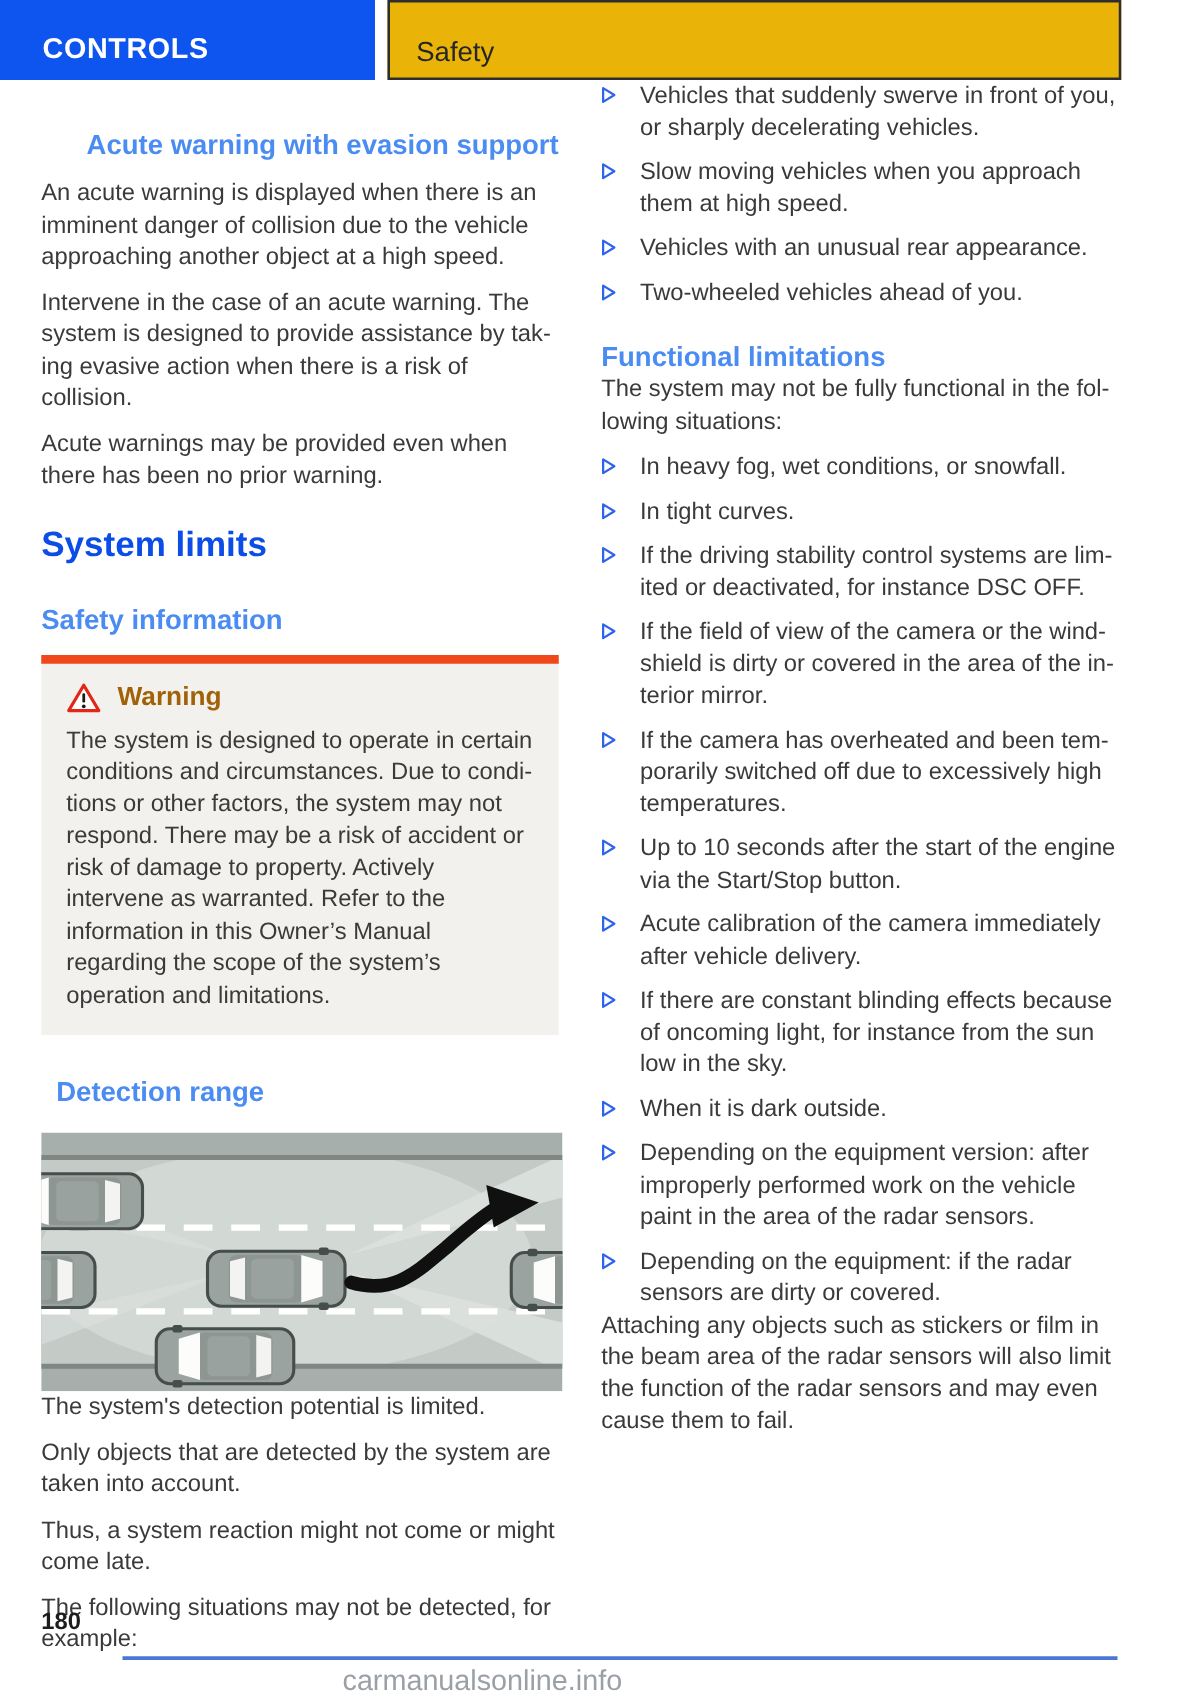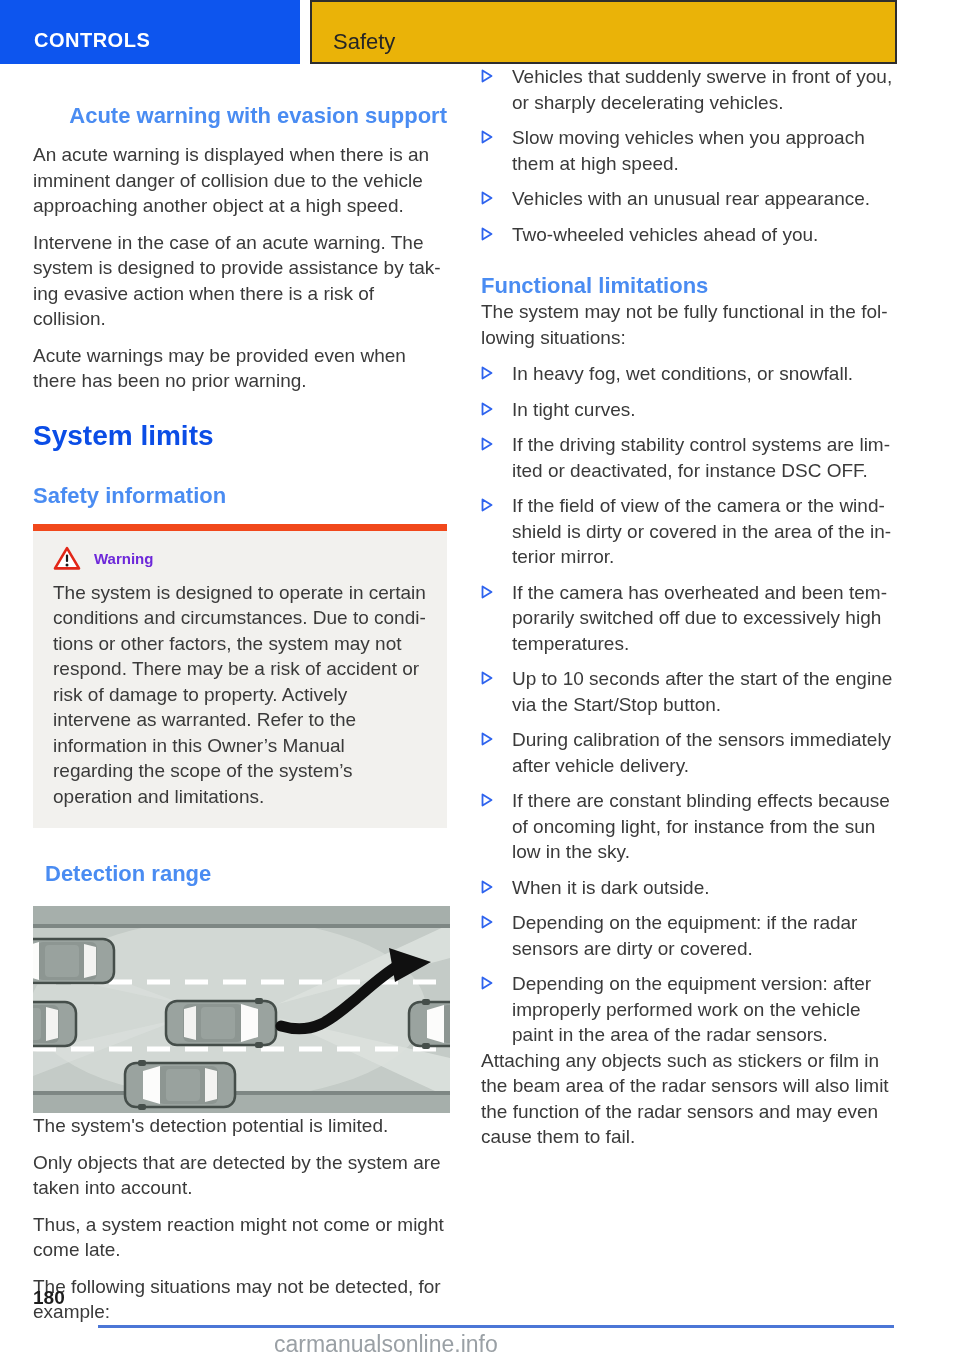--- a/index.html
+++ b/index.html
@@ -1,42 +1,42 @@
 <!DOCTYPE html>
 <html><head>
 <meta charset="utf-8">
 <style>
   html,body{margin:0;padding:0;background:#ffffff;}
   body{width:960px;height:1362px;font-family:"Liberation Sans",sans-serif;position:relative;overflow:hidden;}
   .page{position:relative;width:960px;height:1362px;background:#fff;}
 
   
   .hdr-section{position:absolute;left:0;top:0;width:300px;height:64px;background:#0d55ee;}
-  .hdr-section span{position:absolute;left:34px;bottom:12px;color:#fff;font-weight:bold;font-size:20px;letter-spacing:.5px;}
+  .hdr-section span{position:absolute;left:34px;bottom:12px;color:#fff;font-weight:bold;font-size:23px;letter-spacing:.5px;}
   .hdr-chapter{position:absolute;left:310px;top:0;width:583px;height:60px;background:#eab308;border:2px solid #2e2e2e;}
   .hdr-chapter span{position:absolute;left:21px;bottom:7px;color:#262626;font-size:22px;}
 
   
   .content{position:absolute;top:64px;left:33px;width:862px;display:flex;gap:34px;}
   .col{width:414px;}
 
   .h-sub{color:#4a8cf2;font-size:22px;font-weight:bold;white-space:nowrap;margin:0;}
   .h-main{color:#0b4de6;font-size:28px;font-weight:bold;margin:0;}
   p.body, .btext, .warn-body{font-size:19px;line-height:25.5px;color:#3a3a3a;hyphens:manual;-webkit-hyphens:manual;}
   p.body{margin:0 0 11px 0;}
 
   .mt-h1{margin-top:39px;margin-bottom:13px;text-align:right;}
   .mt-h2{margin-top:26px;}
   .mt-h3{margin-top:31px;margin-bottom:15px;}
   .mt-h4{margin-top:33px;margin-bottom:19px;margin-left:12px;}
 
   
   .warnbox{background:#f2f1ee;border-top:7px solid #f1481b;padding:15px 20px 19px 20px;}
   .warn-title{display:flex;align-items:center;gap:13px;margin-bottom:9px;}
-  .warn-title b{font-size:15px;color:#6d28d9;}
+  .warn-title b{font-size:21px;color:#a16207;}
   .warn-body{margin:0;}
 
   
   .figure{margin-top:19px;line-height:0;}
 
   
   ul.bullets{list-style:none;margin:0;padding:0;display:flex;flex-direction:column;gap:10px;}
   li.bullet{display:flex;}
   .bmark{flex:0 0 31px;padding-top:5px;}
   .mt-list1{margin-top:41px;}
@@ -234,21 +234,21 @@
             </span>
             <span class="btext">Up to 10 seconds after the start of the engine via the Start/Stop button.</span>
           </li>
 
           <li class="bullet">
             <span class="bmark">
               <svg width="12" height="14" viewBox="0 0 12 14">
                 <polygon points="1.5,1.5 10.5,7 1.5,12.5" fill="none" stroke="#2e63ee" stroke-width="1.8" stroke-linejoin="round"></polygon>
               </svg>
             </span>
-            <span class="btext">During calibration of the sensors immediately after vehicle delivery.</span>
+            <span class="btext">Acute calibration of the camera immediately after vehicle delivery.</span>
           </li>
 
           <li class="bullet">
             <span class="bmark">
               <svg width="12" height="14" viewBox="0 0 12 14">
                 <polygon points="1.5,1.5 10.5,7 1.5,12.5" fill="none" stroke="#2e63ee" stroke-width="1.8" stroke-linejoin="round"></polygon>
               </svg>
             </span>
             <span class="btext">If there are constant blinding effects because of oncoming light, for instance from the sun low in the sky.</span>
           </li>
@@ -261,30 +261,30 @@
             </span>
             <span class="btext">When it is dark outside.</span>
           </li>
 
           <li class="bullet">
             <span class="bmark">
               <svg width="12" height="14" viewBox="0 0 12 14">
                 <polygon points="1.5,1.5 10.5,7 1.5,12.5" fill="none" stroke="#2e63ee" stroke-width="1.8" stroke-linejoin="round"></polygon>
               </svg>
             </span>
+            <span class="btext">Depending on the equipment version: after improperly performed work on the vehicle paint in the area of the radar sensors.</span>
+          </li>
+
+          <li class="bullet">
+            <span class="bmark">
+              <svg width="12" height="14" viewBox="0 0 12 14">
+                <polygon points="1.5,1.5 10.5,7 1.5,12.5" fill="none" stroke="#2e63ee" stroke-width="1.8" stroke-linejoin="round"></polygon>
+              </svg>
+            </span>
             <span class="btext">Depending on the equipment: if the radar sensors are dirty or covered.</span>
-          </li>
-
-          <li class="bullet">
-            <span class="bmark">
-              <svg width="12" height="14" viewBox="0 0 12 14">
-                <polygon points="1.5,1.5 10.5,7 1.5,12.5" fill="none" stroke="#2e63ee" stroke-width="1.8" stroke-linejoin="round"></polygon>
-              </svg>
-            </span>
-            <span class="btext">Depending on the equipment version: after improperly performed work on the vehicle paint in the area of the radar sensors.</span>
           </li>
         </ul>
 
       <p class="body closing">Attaching any objects such as stickers or film in the beam area of the radar sensors will also limit the function of the radar sensors and may even cause them to fail.</p>
     </div>
   </div>
 
   <div class="pagenum">180</div>
   <div class="footline"></div>
   <div class="footrow">

